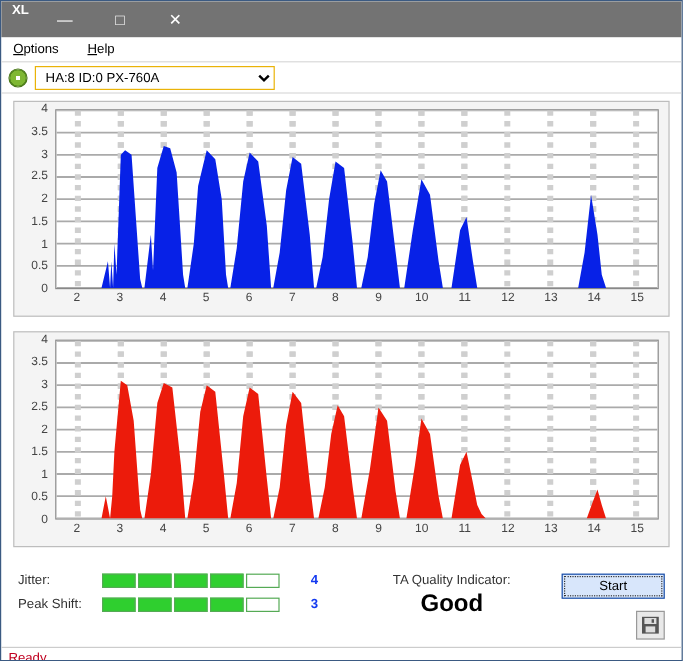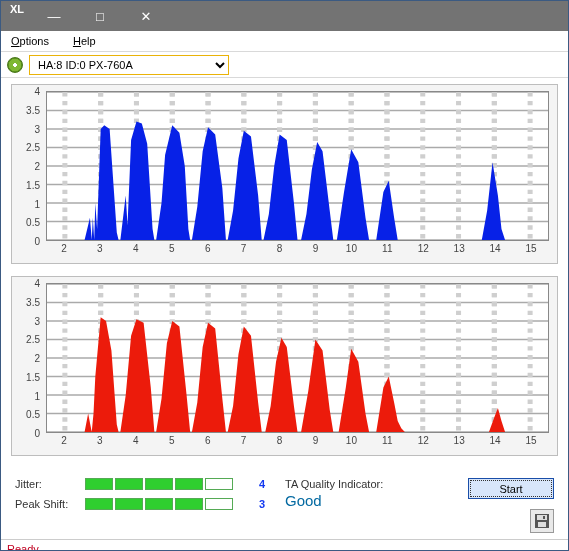--- a/index.html
+++ b/index.html
@@ -30,23 +30,23 @@
 .marker{stroke:#00d000;stroke-width:1.5}
 .area-blue{fill:#0721e7}
 .area-red{fill:#ec1b0b}
 .bottom{padding:10px 14px 6px 14px;display:flex;align-items:flex-start}
 .metrics{display:grid;grid-template-columns:70px 160px 20px;row-gap:8px;align-items:center}
 .metrics .lbl{color:#333}
 .segbar{display:flex;gap:2px}
 .seg{width:28px;height:12px;border:1px solid #55aa55;background:#fff}
 .seg.fill{background:#2fcf2f}
 .metrics .val{color:#1339f0;font-weight:bold;text-align:right}
-.tacol{flex:1;display:flex;flex-direction:column;margin-left:20px}
+.tacol{flex:1;display:flex;flex-direction:column;align-items:center;margin-left:20px}
 .tacol .lbl{color:#333;margin-bottom:2px}
-.tacol .good{color:#0369a1;font-size:15px;font-weight:normal}
+.tacol .good{color:#000000;font-size:20px;font-weight:bold}
 .btncol{display:flex;flex-direction:column;align-items:flex-end;gap:10px}
 button.start{width:86px;height:21px;border:1px solid #1a4ea8;background:#d8e6fb;outline:1px dotted #333;outline-offset:-3px}
 .diskbtn{width:24px;height:24px;border:1px solid #999;background:#e9e9e9;display:grid;place-items:center}
 .diskbtn svg{width:16px;height:16px}
 .status{height:18px;border-top:1px solid #ccc;padding:0 6px;display:flex;align-items:center;color:#c00020;font-size:11px}
 </style>
 </head>
 <body>
 
 <div class="titlebar">

